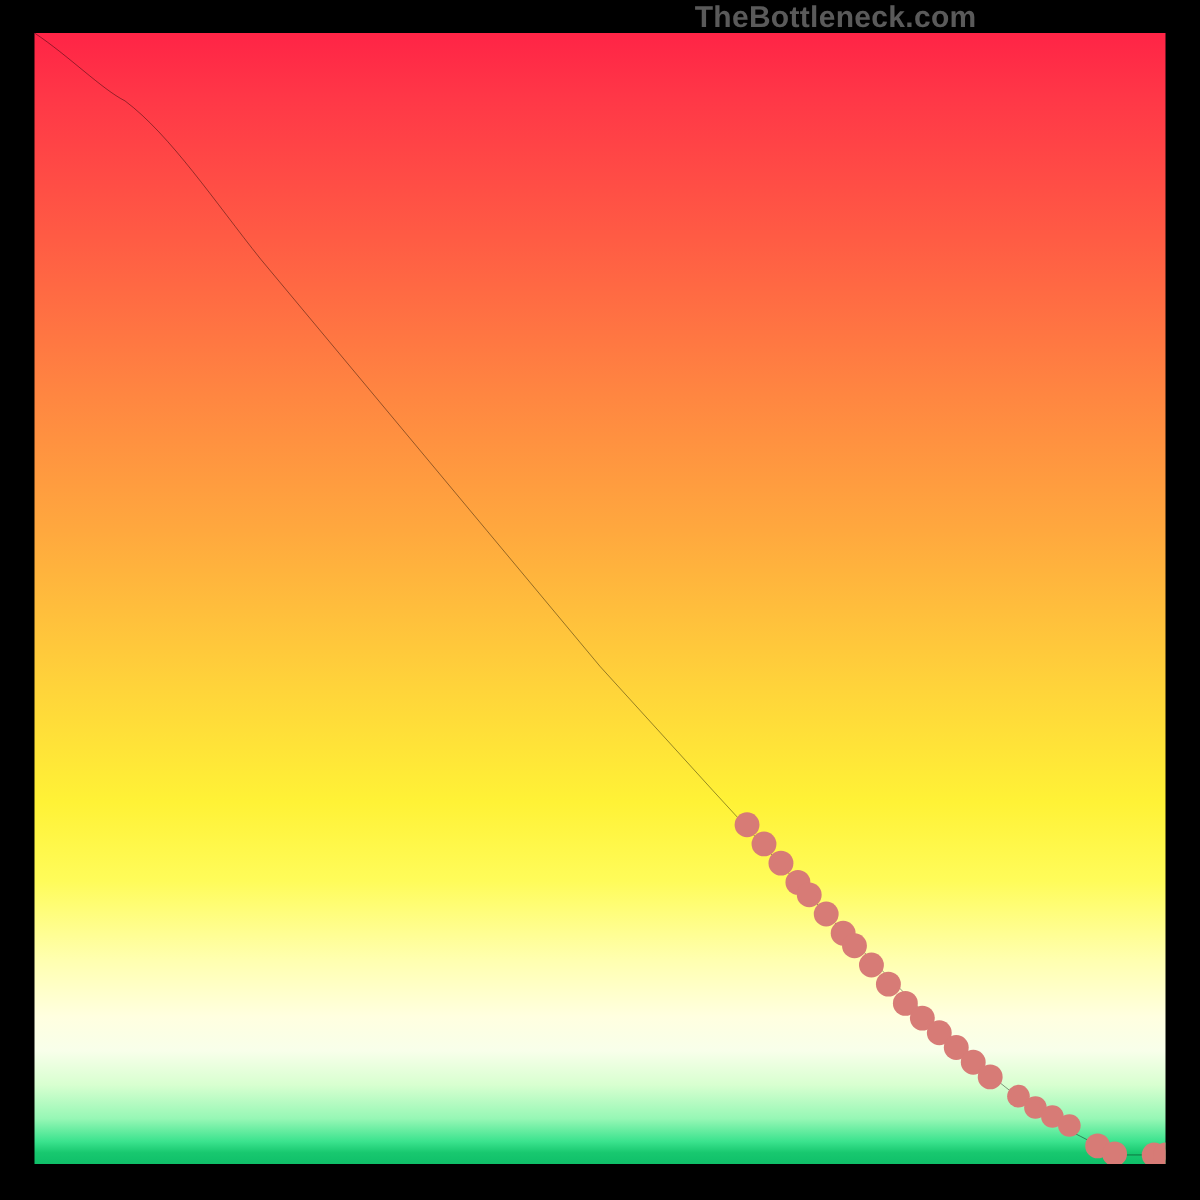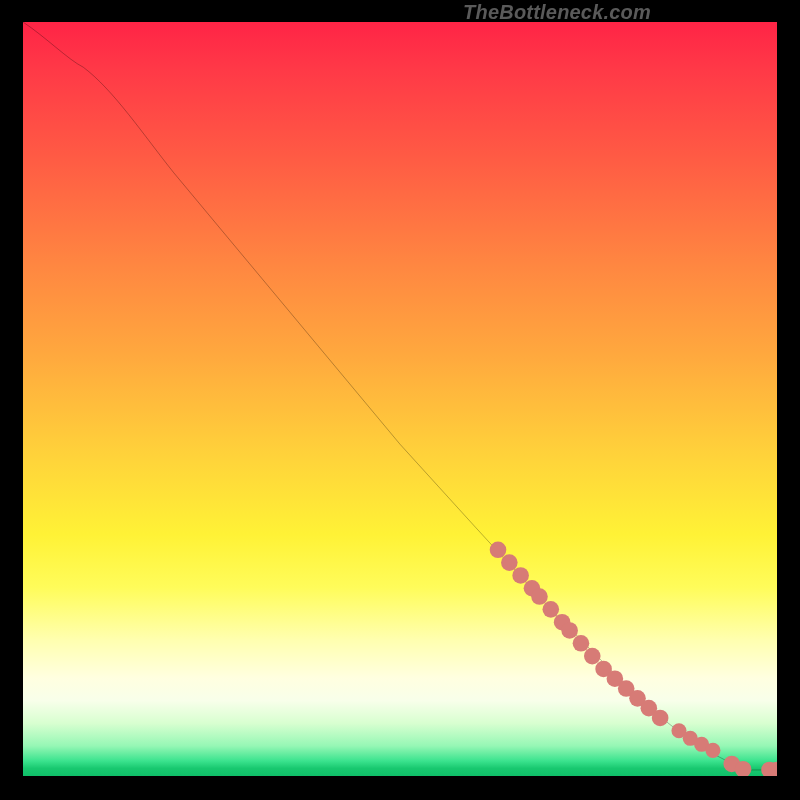--- a/index.html
+++ b/index.html
@@ -8,21 +8,20 @@
     width: 800px;
     height: 800px;
     background: #000000;
     overflow: hidden;
     font-family: Arial, Helvetica, sans-serif;
   }
   .stage {
     position: relative;
     width: 659px;
     height: 800px;
-    font-style: italic;
   }
   .plot-area {
     position: absolute;
     left: 23px;
     top: 22px;
     width: 754px;
     height: 754px;
   }
   .gradient-bg {
     position: absolute;

